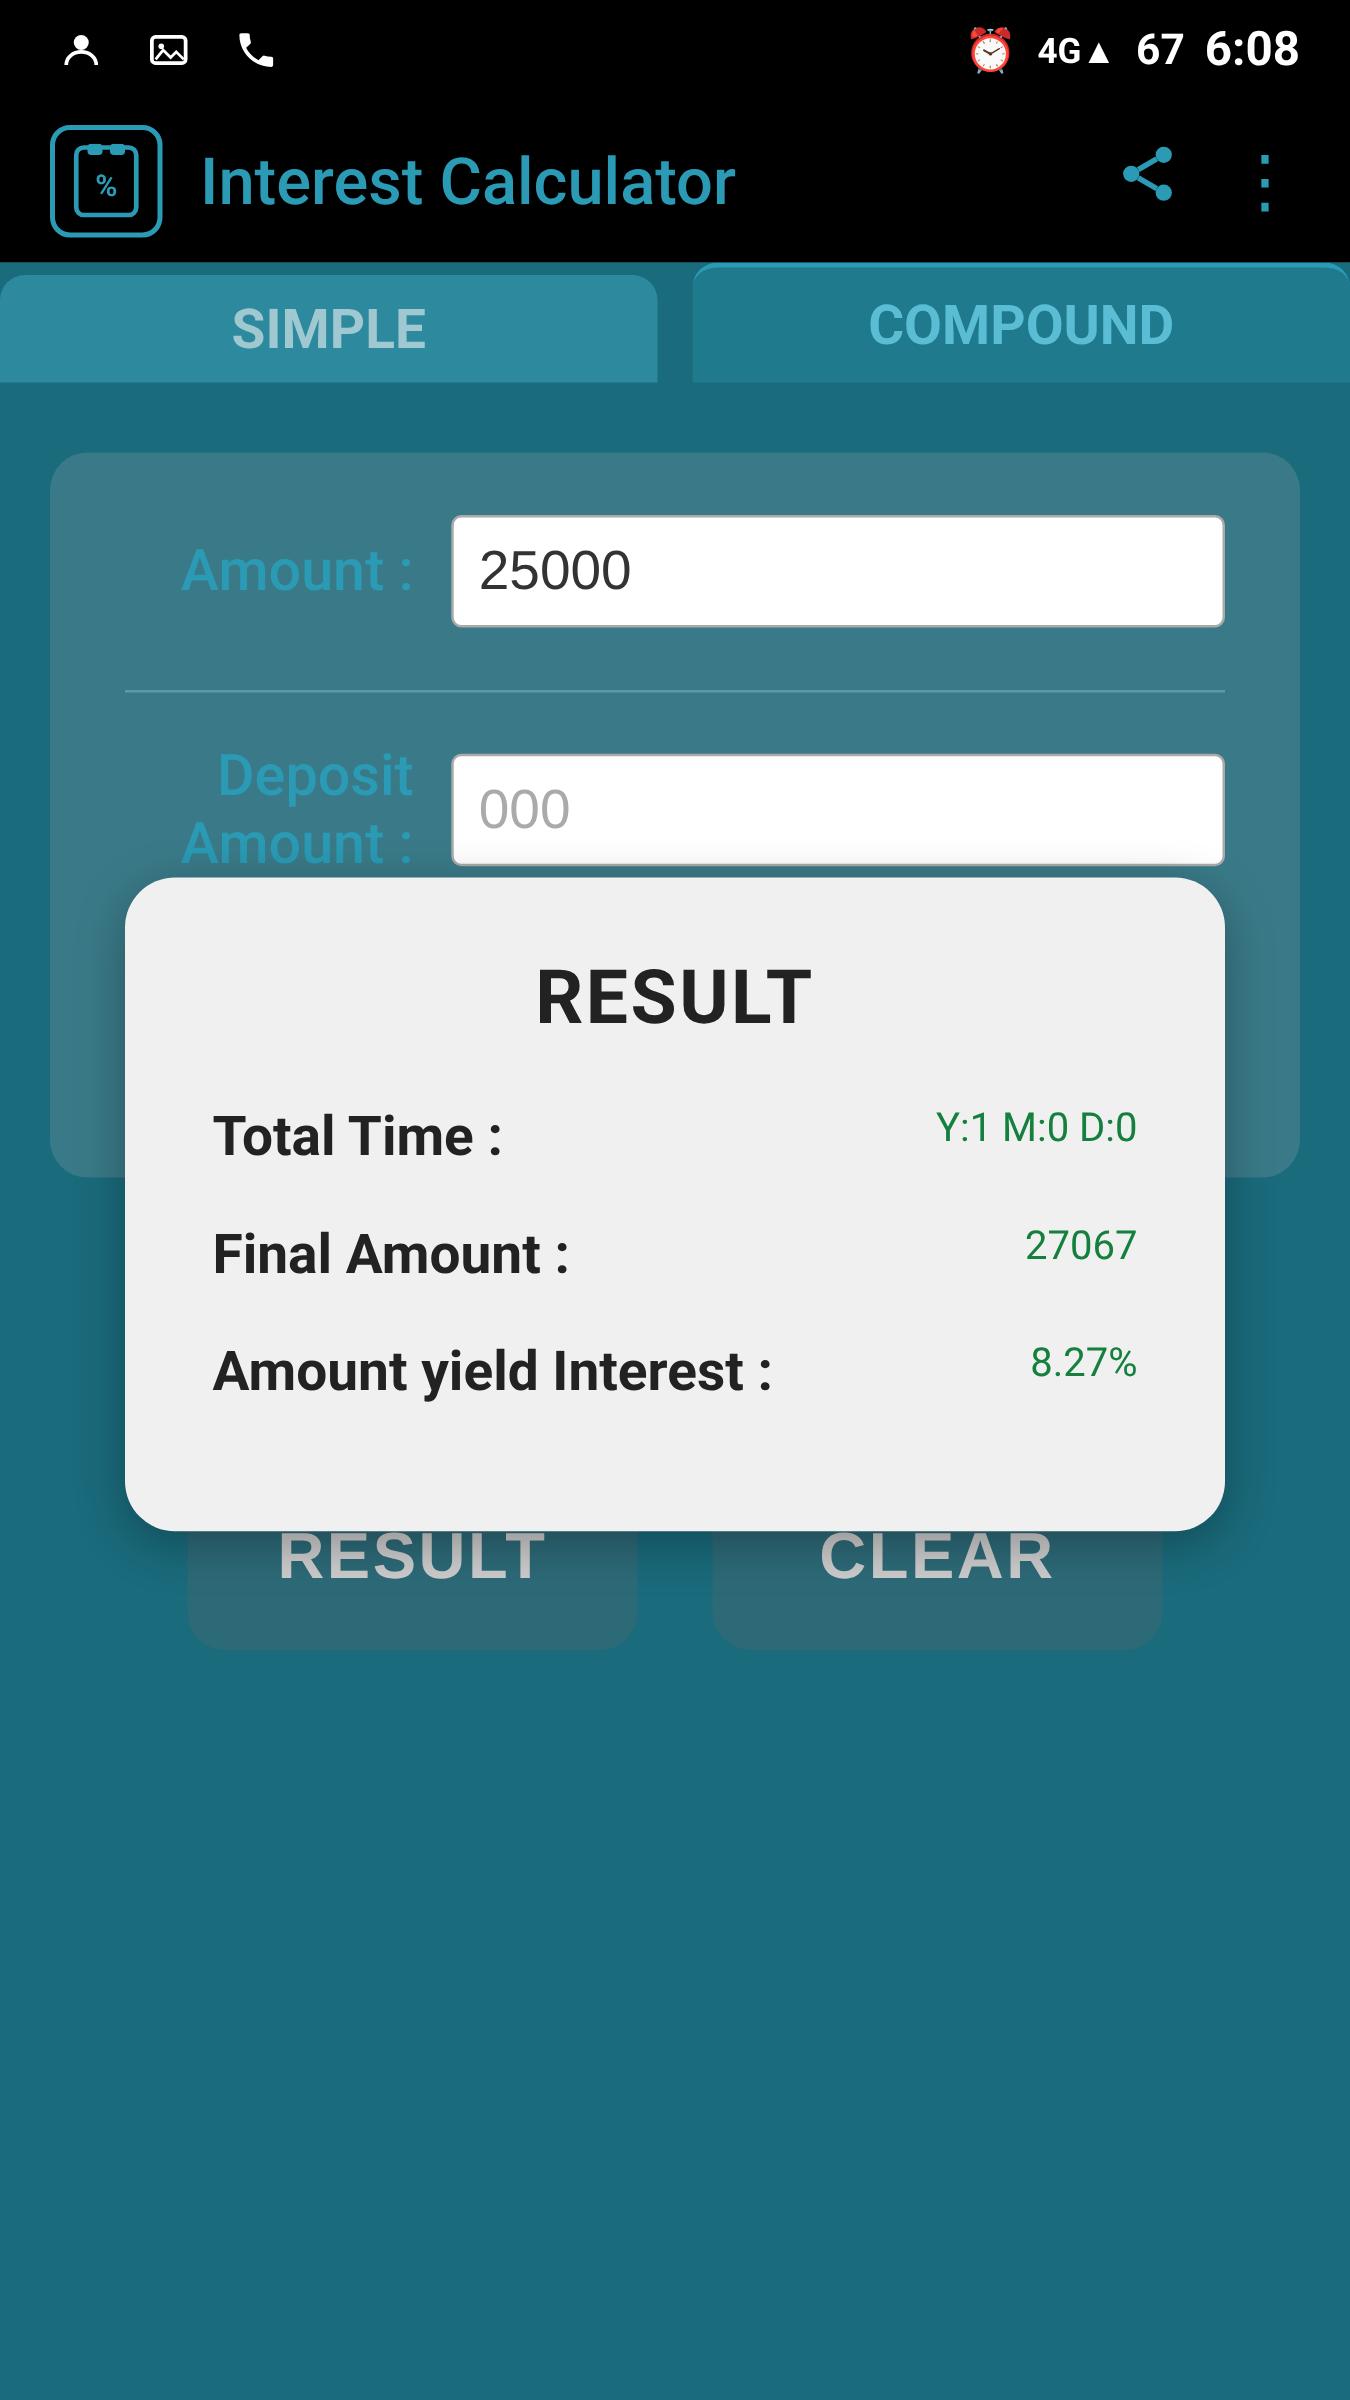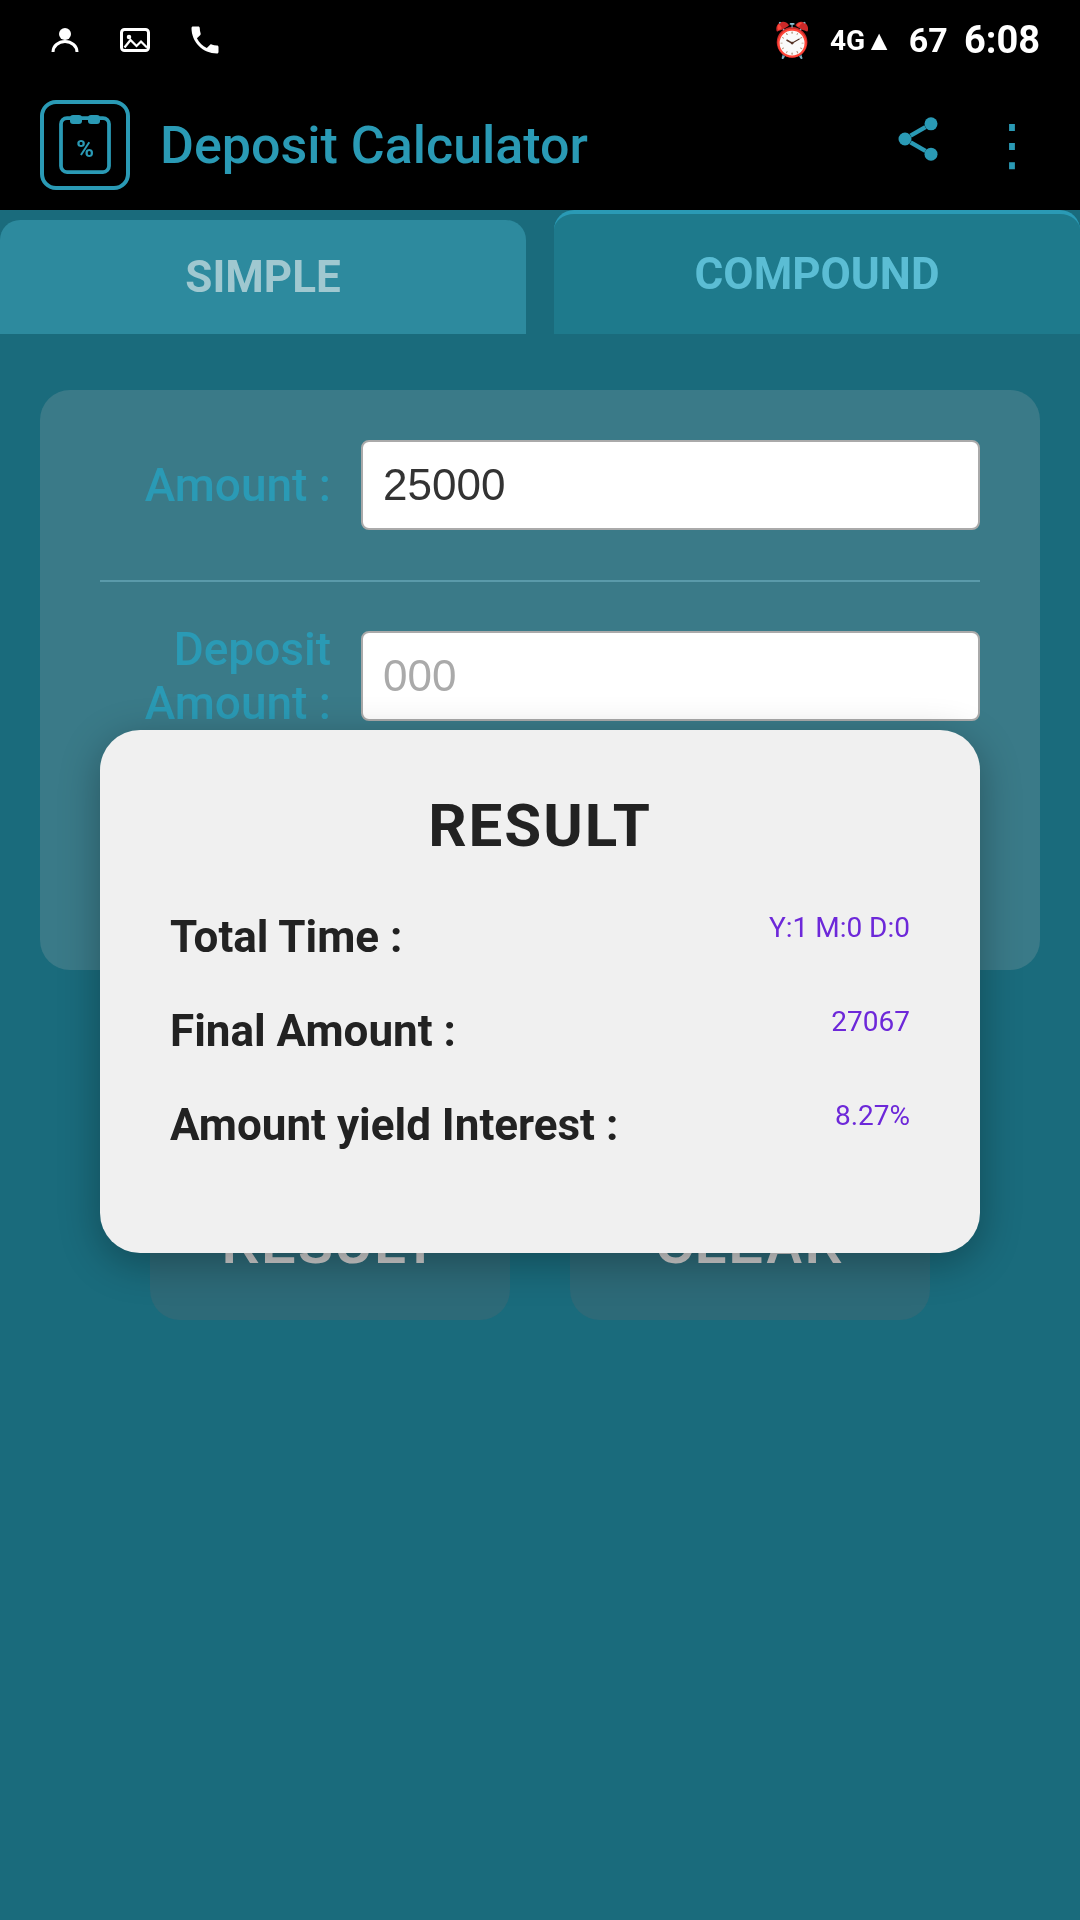--- a/index.html
+++ b/index.html
@@ -98,21 +98,21 @@
 
     .action-icon {
       color: #2a9ab5;
       font-size: 48px;
       cursor: pointer;
     }
 
     
     .tab-bar {
       width: 100%;
-      height: 124px;
+      height: 96px;
       display: flex;
       background-color: #1a6b7c;
       gap: 28px;
     }
 
     .tab {
       flex: 1;
       display: flex;
       align-items: center;
       justify-content: center;
@@ -218,23 +218,23 @@
       margin-bottom: 42px;
     }
 
     .result-label {
       font-size: 44px;
       font-weight: bold;
       color: #222;
     }
 
     .result-value {
-      font-size: 28px;
+      font-size: 32px;
       font-weight: normal;
-      color: #6d28d9;
+      color: #15803d;
     }
 
     
     .button-row {
       display: flex;
       justify-content: center;
       gap: 60px;
       margin-top: 60px;
       padding: 0 40px;
       position: absolute;
@@ -293,21 +293,21 @@
 
 <div class="app-bar">
   <div class="app-icon">
     <svg width="60" height="60" viewBox="0 0 40 40" fill="none">
       <rect x="4" y="2" width="32" height="36" rx="4" stroke="#2a9ab5" stroke-width="2.5" fill="none"></rect>
       <rect x="10" y="0" width="8" height="6" rx="2" fill="#2a9ab5"></rect>
       <rect x="22" y="0" width="8" height="6" rx="2" fill="#2a9ab5"></rect>
       <text x="20" y="28" text-anchor="middle" fill="#2a9ab5" font-size="16" font-weight="bold">%</text>
     </svg>
   </div>
-  <div class="app-title">Deposit Calculator</div>
+  <div class="app-title">Interest Calculator</div>
   <div class="app-bar-actions">
     <div class="action-icon">
       <svg width="52" height="52" viewBox="0 0 24 24" fill="#2a9ab5">
         <circle cx="18" cy="5" r="3"></circle>
         <circle cx="6" cy="12" r="3"></circle>
         <circle cx="18" cy="19" r="3"></circle>
         <line x1="8.59" y1="13.51" x2="15.42" y2="17.49" stroke="#2a9ab5" stroke-width="2"></line>
         <line x1="15.41" y1="6.51" x2="8.59" y2="10.49" stroke="#2a9ab5" stroke-width="2"></line>
       </svg>
     </div>

